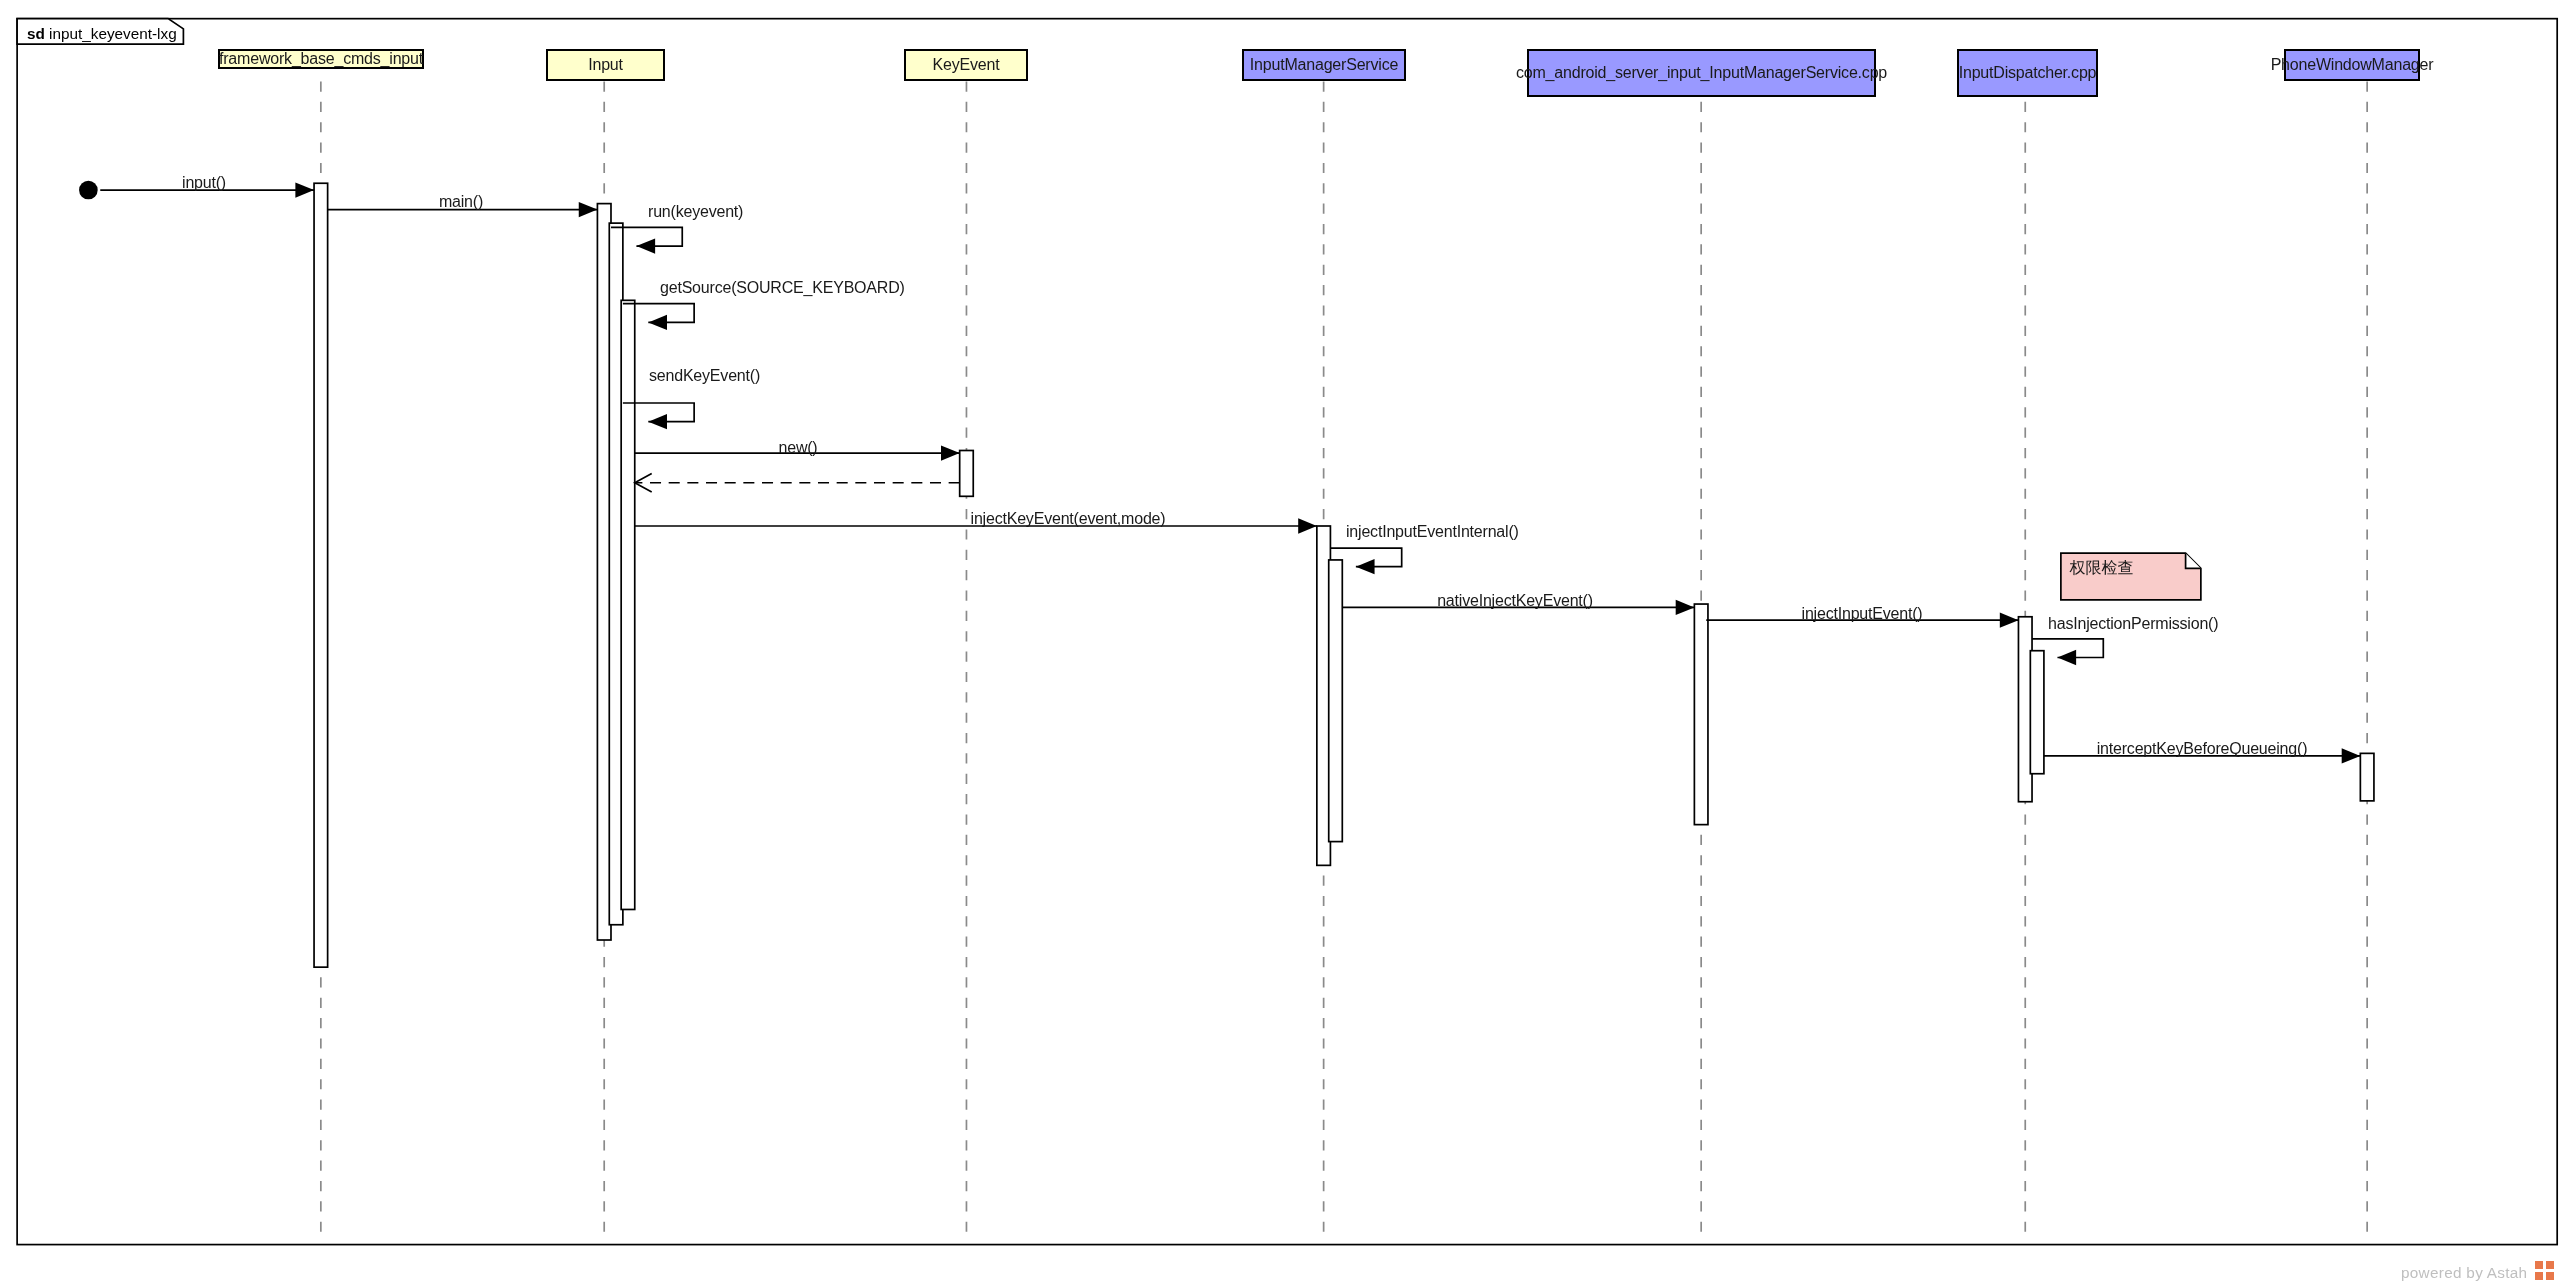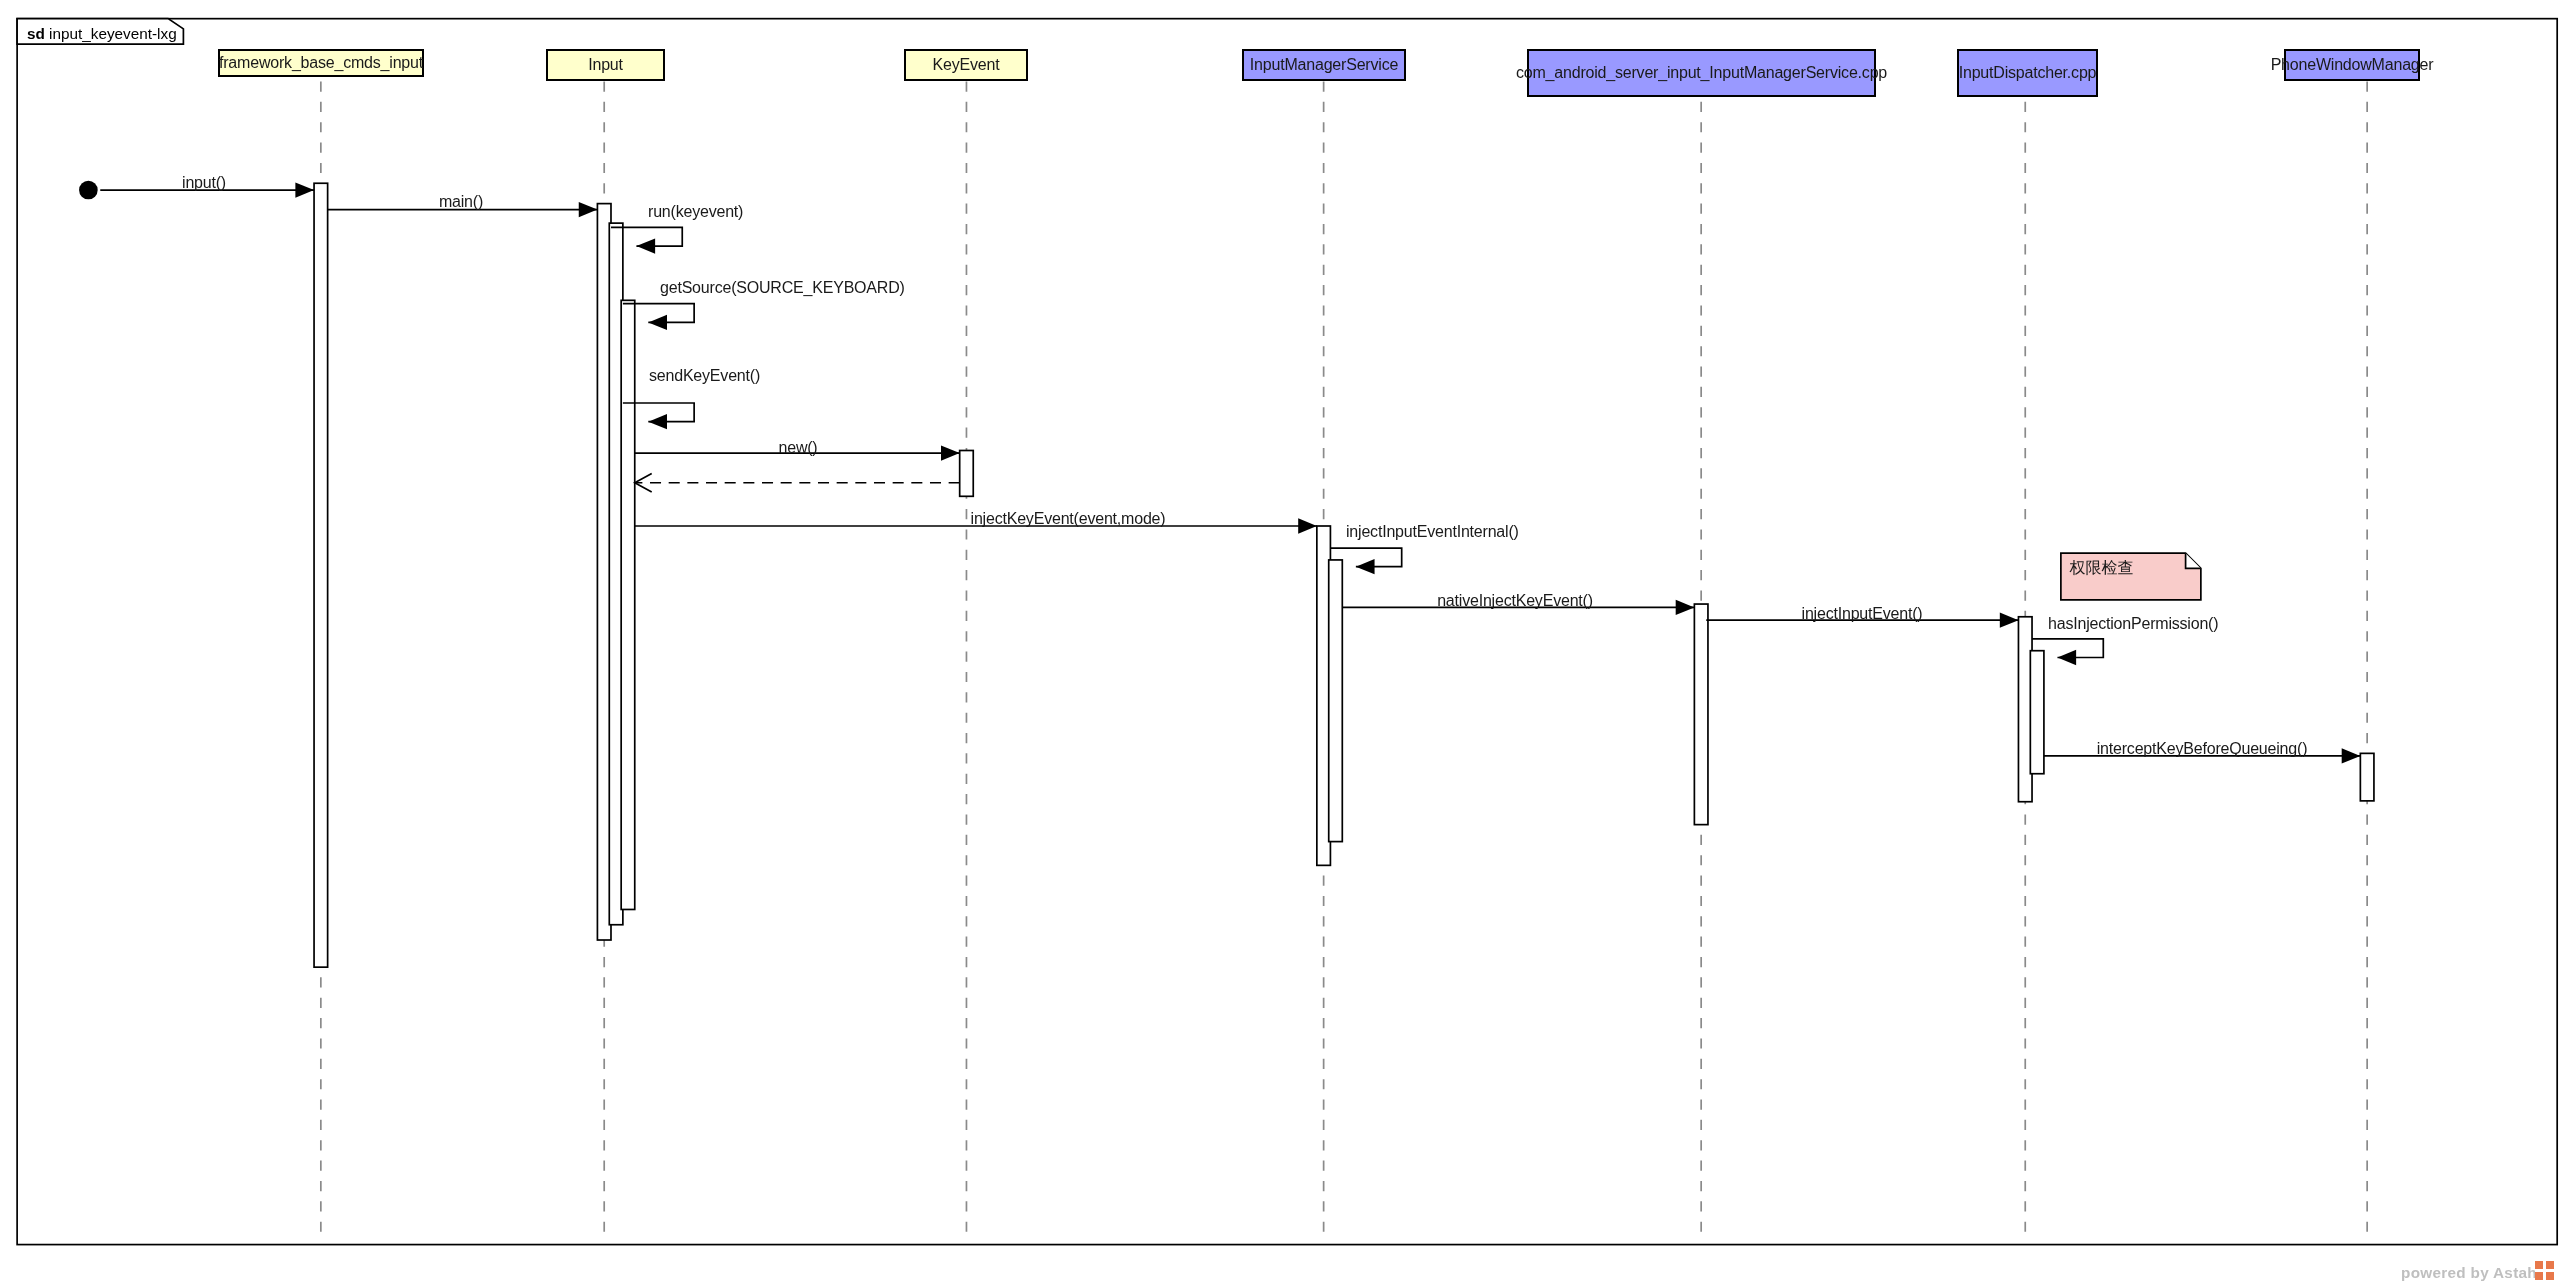--- a/index.html
+++ b/index.html
@@ -112,21 +112,21 @@
     background: #f9ccca;
     font-size: 16px;
     color: #1a1a1a;
     padding: 6.8px 0 0 8.5px;
     line-height: 1;
     white-space: nowrap;
   }
   .watermark {
     position: absolute;
     font-size: 15.3px;
-    font-weight: bold;
+    font-weight: normal;
     color: #bfbfbf;
     white-space: nowrap;
     letter-spacing: 0.3px;
   }
   .watermark-logo {
     position: absolute;
     width: 18.7px;
     height: 18.7px;
     background: #e8784a;
   }
@@ -209,21 +209,21 @@
         <path d="M 2429 652 L 2576 652 L 2594 670 L 2594 707 L 2429 707 Z" fill="#f9ccca" stroke="#000000" stroke-width="2"></path>
         <path d="M 2576 652 L 2576 670 L 2594 670" fill="#ffffff" stroke="#000000" stroke-width="2"></path>
       </g>
   </svg>
 
   <div class="frame-title" id="frame-title-el" style="left: 27px; top: 26px;">
     <b>sd</b><span>&nbsp;</span><span>input_keyevent-lxg</span>
   </div>
 
   <div id="head-boxes">
-      <div class="head-box yellow" style="left: 218px; top: 49px; width: 206px; height: 28px;">
+      <div class="head-box yellow" style="left: 218px; top: 49px; width: 206px; height: 20px;">
         <span>framework_base_cmds_input</span>
       </div>
       <div class="head-box yellow" style="left: 546px; top: 49px; width: 119px; height: 32px;">
         <span>Input</span>
       </div>
       <div class="head-box yellow" style="left: 904px; top: 49px; width: 124px; height: 32px;">
         <span>KeyEvent</span>
       </div>
       <div class="head-box blue" style="left: 1242px; top: 49px; width: 164px; height: 32px; text-align: center;">
         <span>InputManagerService</span>

